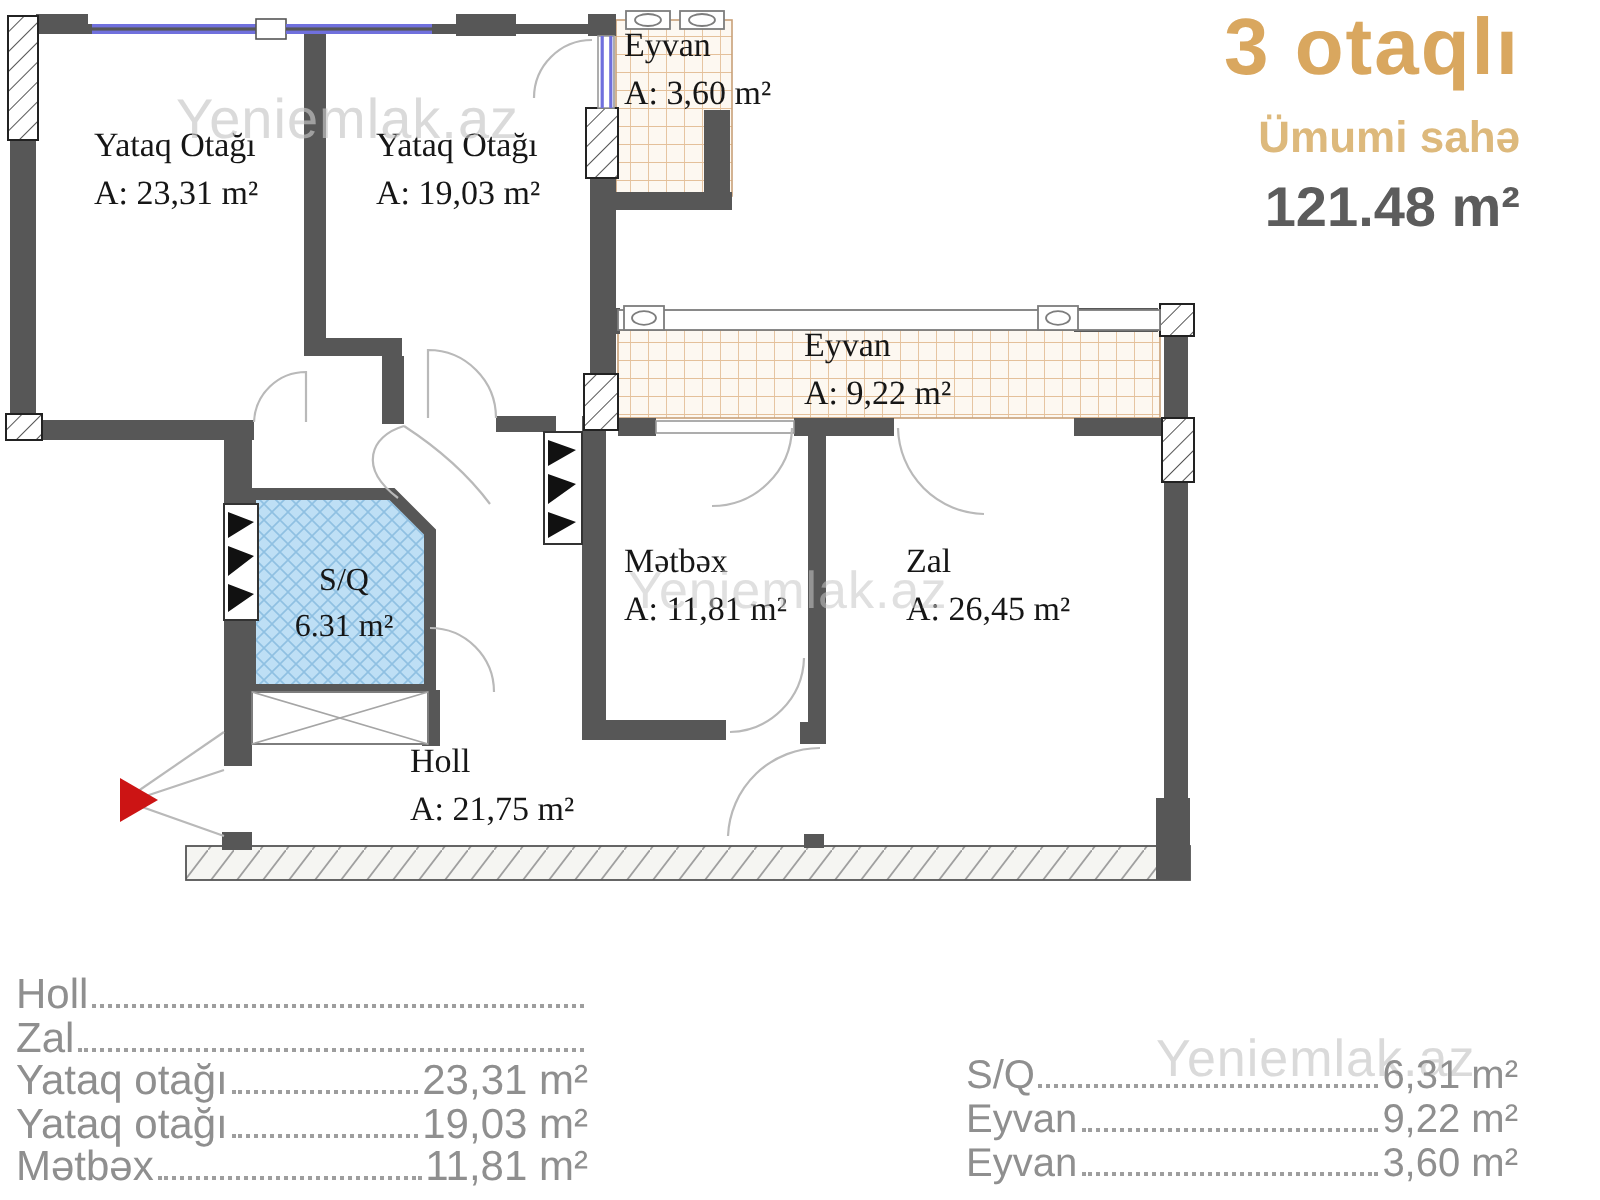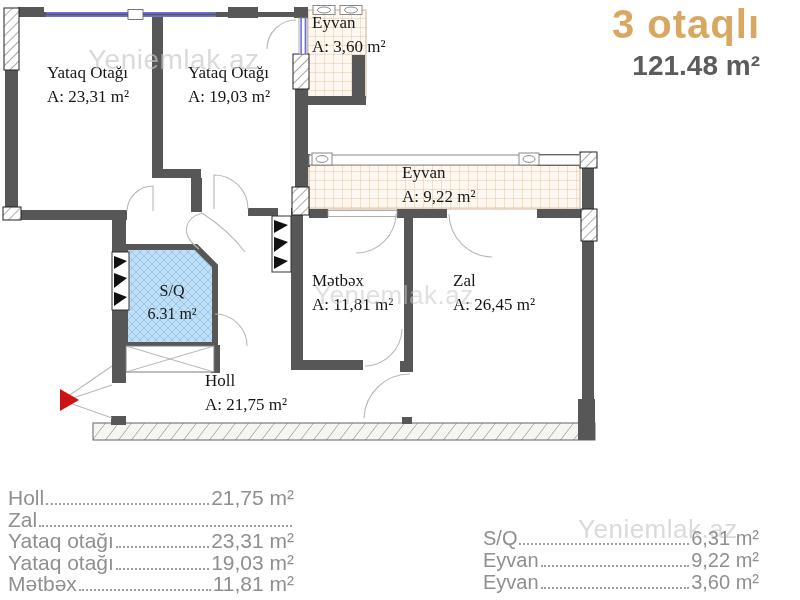--- a/index.html
+++ b/index.html
@@ -202,28 +202,28 @@
     <div>Holl</div>
     <div class="area">A: 21,75 m²</div>
   </div>
 
   <div class="wm" style="left:72px;top:44px;font-size:28px;">Yeniemlak.az</div>
   <div class="wm" style="left:298px;top:280px;opacity:.55;">Yeniemlak.az</div>
   <div class="wm" style="left:562px;top:514px;">Yeniemlak.az</div>
 
   <div id="header">
     <div class="title">3 otaqlı</div>
+    <div class="subtitle">Ümumi sahə</div>
     <div class="total">121.48 m²</div>
   </div>
 
   <div id="legend-left" class="legend">
     <div class="row">
       <span>Holl</span>
       <span class="dots"></span>
-      <span>21,75 m²</span>
     </div>
     <div class="row">
       <span>Zal</span>
       <span class="dots"></span>
     </div>
     <div class="row">
       <span>Yataq otağı</span>
       <span class="dots"></span>
       <span>23,31 m²</span>
     </div>

